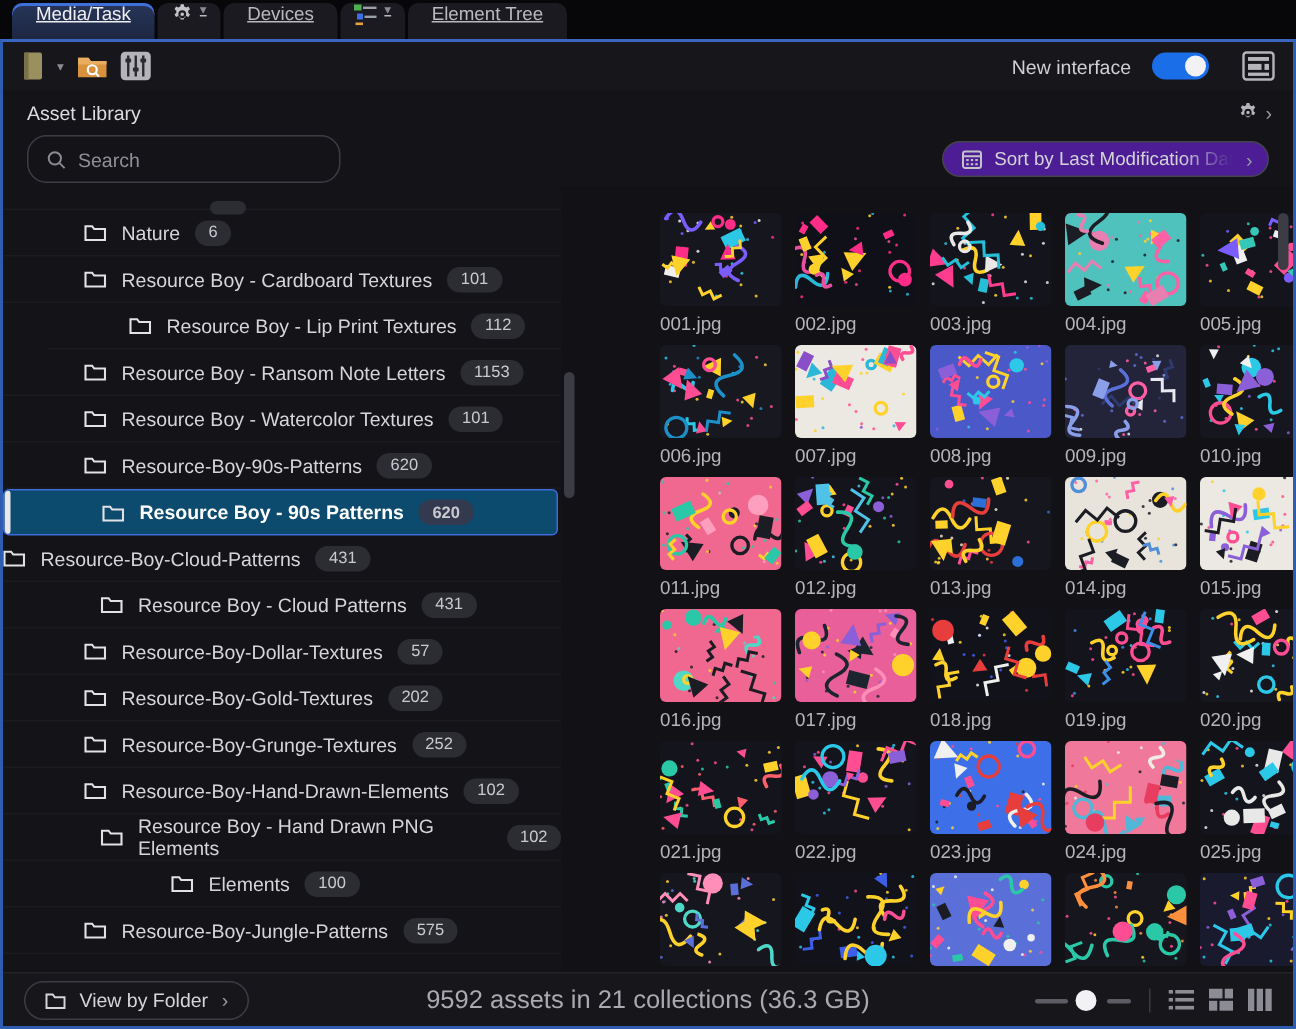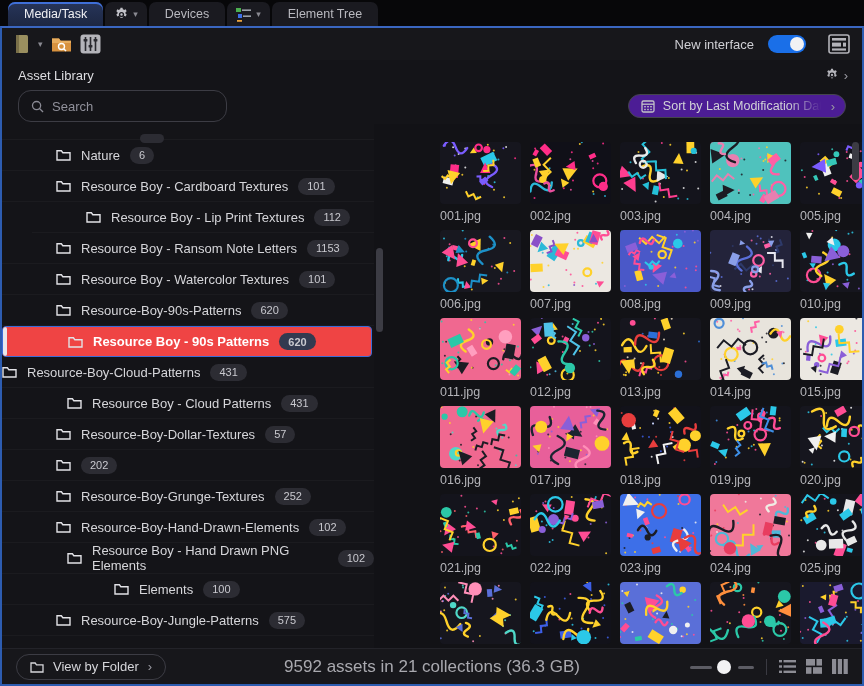--- a/index.html
+++ b/index.html
@@ -2,22 +2,22 @@
 <html><head>
 <meta charset="utf-8">
 <style>
   * { margin:0; padding:0; box-sizing:border-box; }
   html,body { width:864px; height:686px; background:#050507; overflow:hidden;
     font-family:"Liberation Sans", sans-serif; -webkit-font-smoothing:antialiased; }
   .window { width:864px; height:686px; display:flex; flex-direction:column; }
 
   
   .tabbar { height:26px; background:#070709; display:flex; align-items:flex-end; padding-left:8px; }
-  .tab { height:24px; display:flex; align-items:center; gap:6px; padding:0 16px;
-    font-size:12.5px; color:#b9b9bf; background:#1a1a20; border-radius:7px 7px 0 0; margin-right:2px; cursor:default; }
+  .tab { height:24px; display:flex; gap:6px; padding:0 16px;
+    font-size:12.5px; color:#b9b9bf; background:#1a1a20; border-radius:7px 7px 0 0; margin-right:2px; cursor:default;text-decoration:underline; }
   .tab.active { background:linear-gradient(#27355a,#1d2742); color:#f0f0f3;
     box-shadow:inset 0 2px 0 #3f6fd8; }
   .tab.icon-tab { padding:0 9px; gap:4px; }
   .caret { font-size:9px; color:#8a8a92; line-height:1; }
 
   
   .frame { flex:1; border:2px solid #2d5cb0; border-top:2px solid #3a66c0;
     background:#131317; display:flex; flex-direction:column; min-height:0; }
 
   
@@ -48,21 +48,21 @@
   .main { flex:1; display:flex; min-height:0; background:#121216; }
   .sidebar { width:372px; position:relative; overflow:hidden; background:#141418; }
   .sliver { height:16px; position:relative; border-bottom:1px solid rgba(255,255,255,0.035); }
   .sliver .badge-frag { position:absolute; left:138px; bottom:-4px; width:24px; height:9px;
     border-radius:5px; background:#2c2c33; }
   .srow { height:31px; display:flex; align-items:center; gap:10px; font-size:13px; color:#d6d6da;
     border-bottom:1px solid rgba(255,255,255,0.03); cursor:pointer; position:relative; overflow:hidden; }
   .srow .fold { flex:none; }
   .srow .cnt { flex:none; background:#2c2c33; color:#c9c9cf; font-size:11px;
     padding:2.5px 9px; border-radius:9px; }
-  .srow.sel { background:#ef4444; border:1px solid #3d6bd8; border-radius:4px;
+  .srow.sel { background:#0c4a6e; border:1px solid #3d6bd8; border-radius:4px;
     margin-right:2px; font-weight:bold; color:#fff; }
   .srow.sel .cnt { background:#333a50; }
   .selbar { position:absolute; left:0; width:4px; height:29px; background:#e8e8ec; border-radius:0 2px 2px 0; z-index:3; }
   .side-scroll { width:12px; position:relative; background:#121216; }
   .side-scroll .thumb { position:absolute; left:2px; top:124px; width:7px; height:84px; background:#3c3c44; border-radius:4px; }
 
   .gridwrap { flex:1; position:relative; overflow:hidden; padding:18px 0 0 18px; background:#121216; }
   .grid { display:grid; grid-template-columns:repeat(5,81px); column-gap:9px; row-gap:0; }
   .cell { width:81px; height:88px;margin-left:36px; }
   .cell svg.thumbimg { width:81px; height:62px; border-radius:4px; display:block; cursor:pointer; }
@@ -276,20 +276,21 @@
               <svg width="15" height="12" viewBox="0 0 15 12" class="fold">
                 <path d="M1 1.8 h4.4 l1.4 1.9 H14 V11 H1 Z" fill="none" stroke="#e2e2e6" stroke-width="1.4"></path>
               </svg>
               <span>Resource-Boy-Dollar-Textures</span>
               <span class="cnt">57</span>
             </div>
             <div class="srow" style="padding-left: 54px;">
               <svg width="15" height="12" viewBox="0 0 15 12" class="fold">
                 <path d="M1 1.8 h4.4 l1.4 1.9 H14 V11 H1 Z" fill="none" stroke="#e2e2e6" stroke-width="1.4"></path>
               </svg>
+              <span>Resource-Boy-Gold-Textures</span>
               <span class="cnt">202</span>
             </div>
             <div class="srow" style="padding-left: 54px;">
               <svg width="15" height="12" viewBox="0 0 15 12" class="fold">
                 <path d="M1 1.8 h4.4 l1.4 1.9 H14 V11 H1 Z" fill="none" stroke="#e2e2e6" stroke-width="1.4"></path>
               </svg>
               <span>Resource-Boy-Grunge-Textures</span>
               <span class="cnt">252</span>
             </div>
             <div class="srow" style="padding-left: 54px;">

